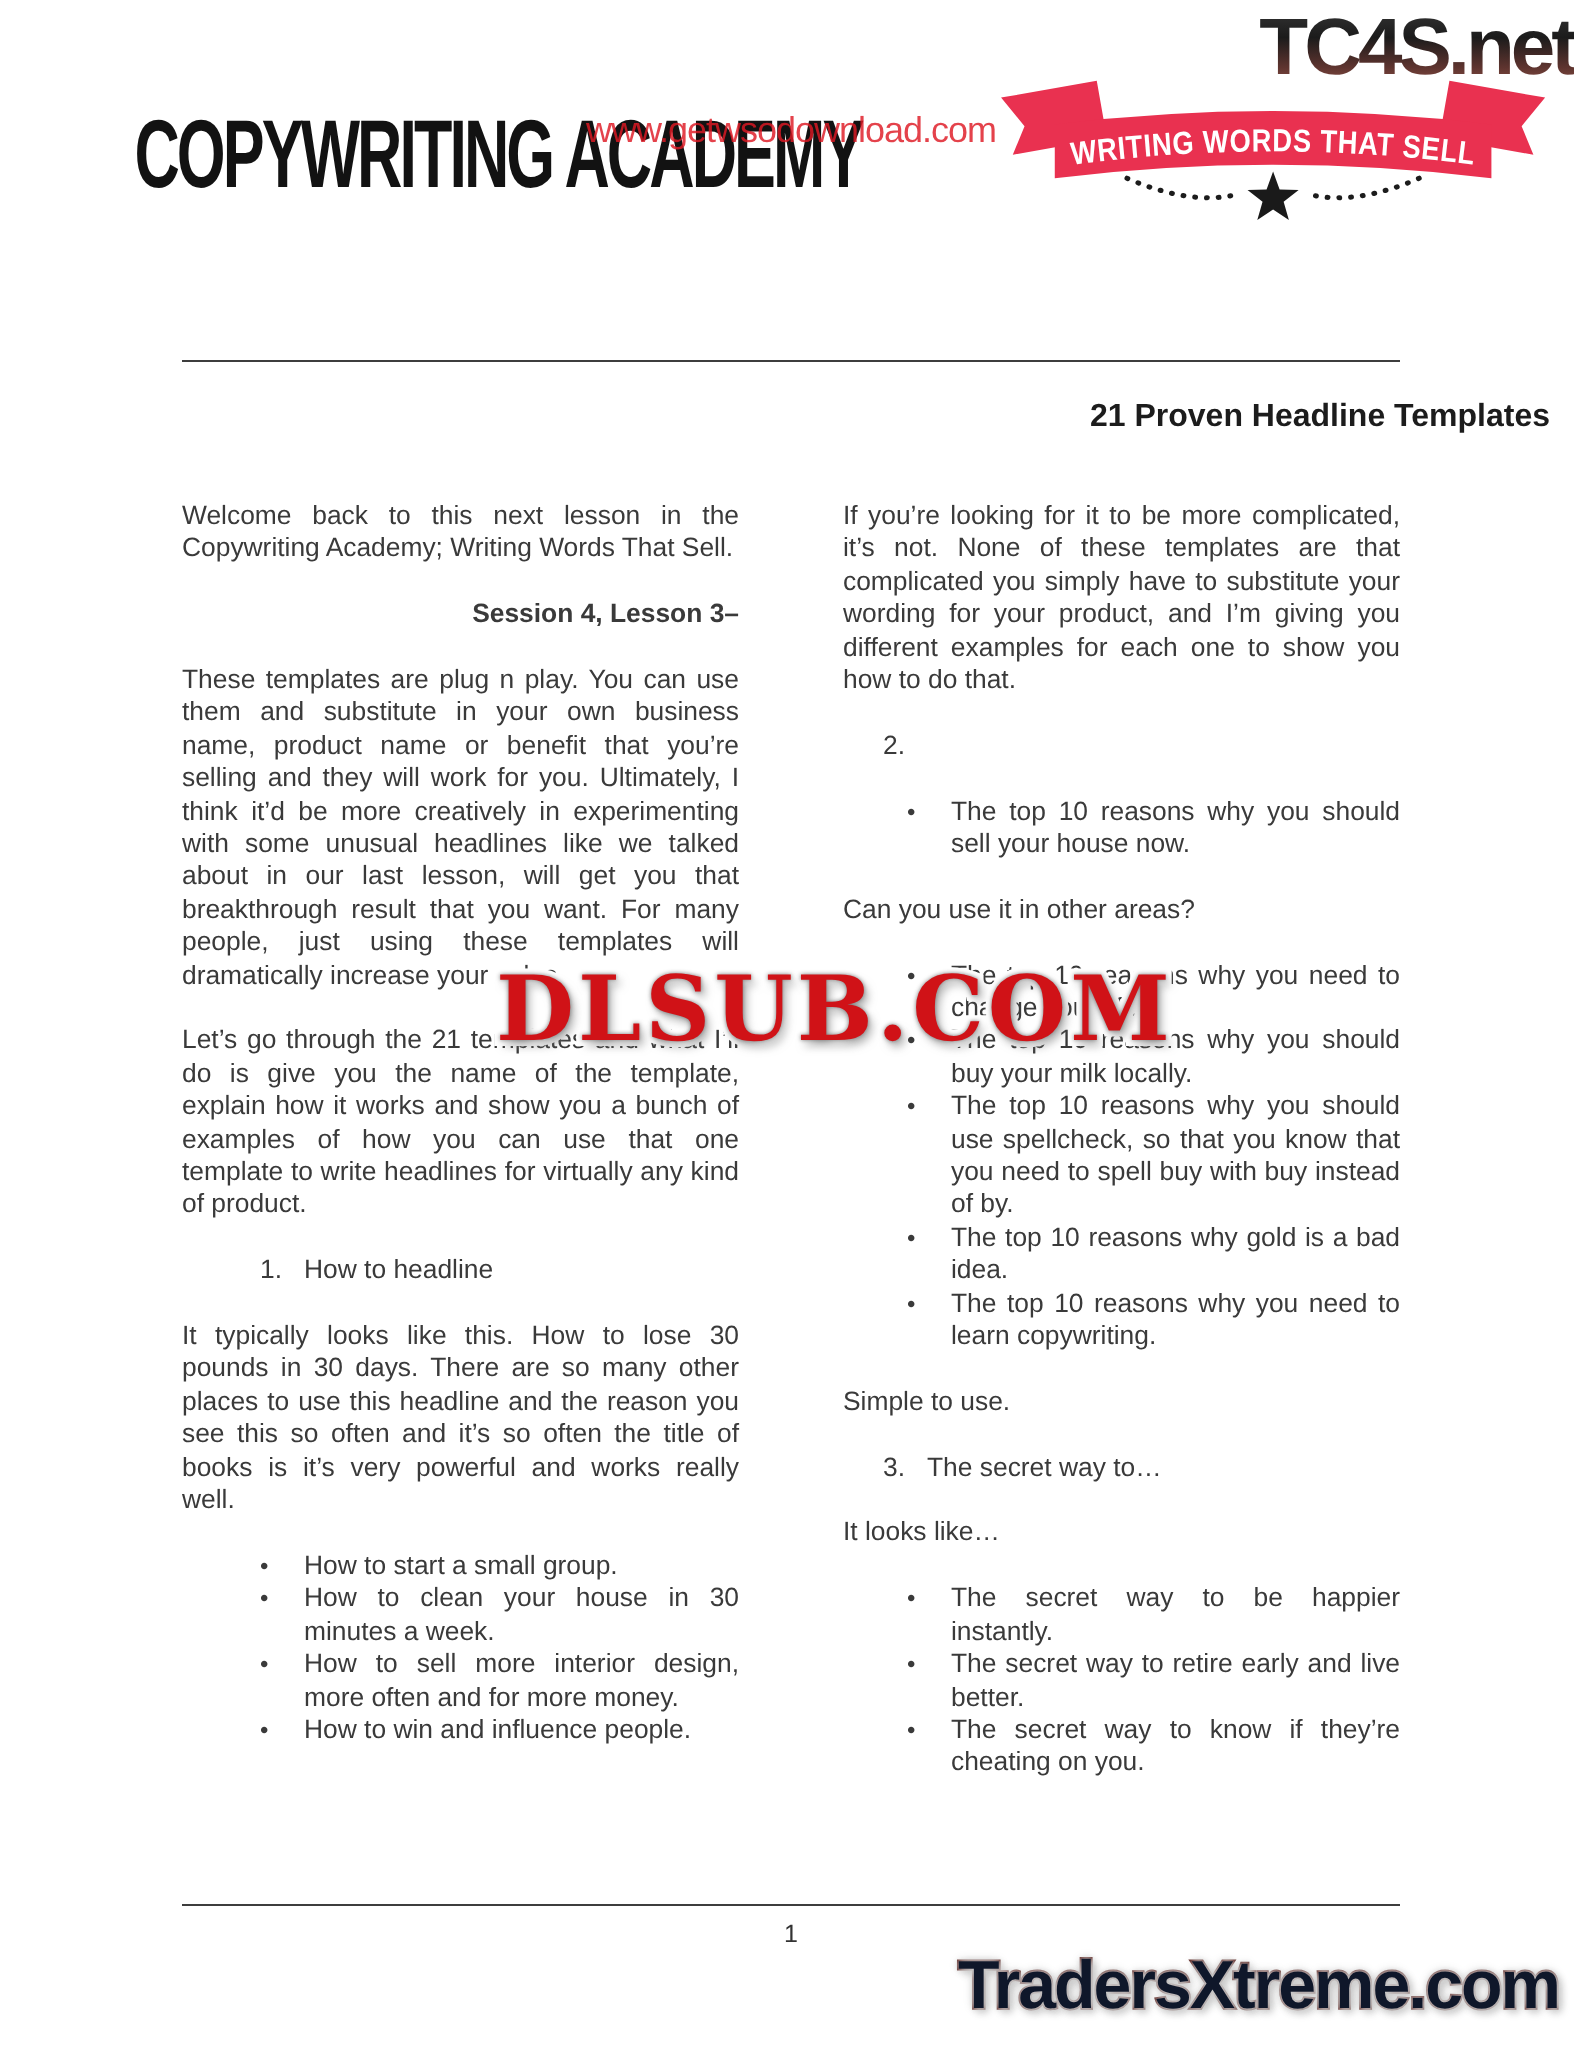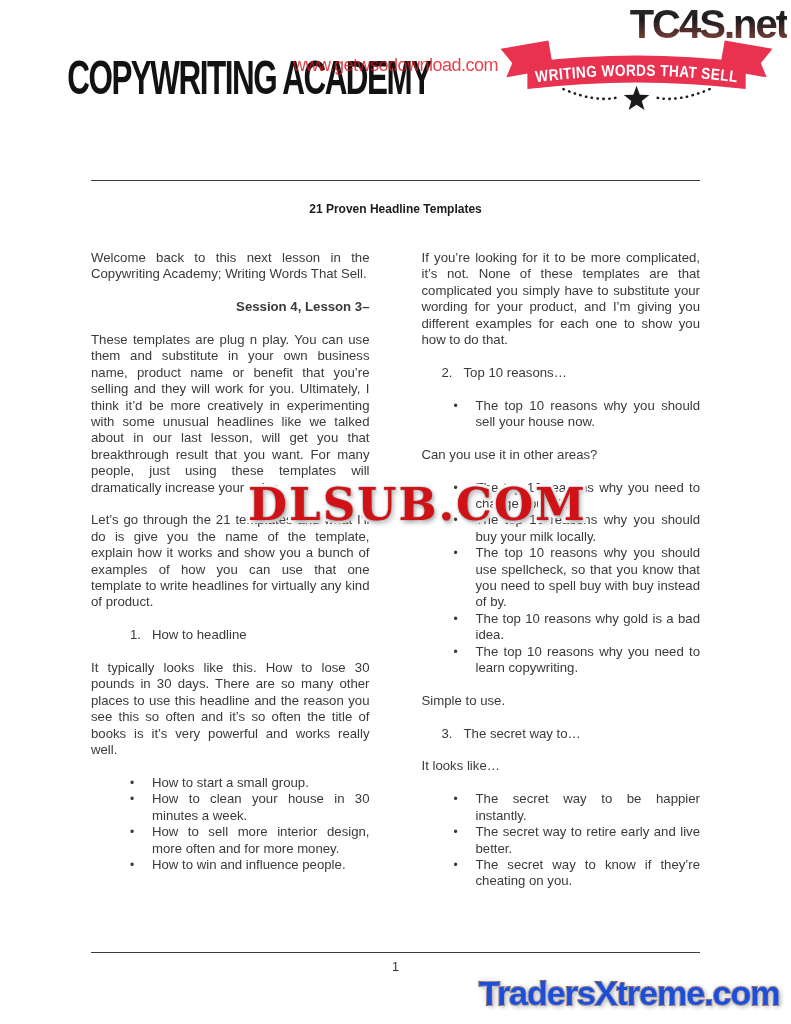--- a/index.html
+++ b/index.html
@@ -39,22 +39,22 @@
   .ribbon-svg { display:block; margin-top:-2px; }
 
   .getwso {
     position:absolute; top:57px; left:50%; transform:translateX(-50%);
     font-size:18px; letter-spacing:-0.5px; white-space:nowrap;
     color:rgba(222,25,35,0.82); z-index:4;
   }
 
   
   .doc-title {
-    position:absolute; top:201px; left:0; right:0;
-    text-align:center; font-size:12px; font-weight:bold; color:#1c1c1c;
+    position:absolute; top:201px; left:0; right:16px;
+    text-align:right; font-size:16px; font-weight:bold; color:#1c1c1c;
   }
   .columns {
     position:absolute; top:250px; left:91px; width:609px;
     display:flex; gap:52px;
   }
   .col { width:281.5px; }
 
   .para { margin:0 0 16.4px; text-align:justify; }
   .para.bold { font-weight:bold; text-align:right; }
 
@@ -78,21 +78,21 @@
     position:absolute; top:482px; left:248px; z-index:6;
     font-family:"DejaVu Serif", serif; font-weight:bold;
     font-size:45px; line-height:1; letter-spacing:2px; white-space:nowrap;
     color:#d01217;
     -webkit-text-stroke:6px #ffffff; paint-order:stroke;
     text-shadow:0 0 2px rgba(110,110,110,0.9), 2px 3px 4px rgba(120,120,120,0.55);
   }
   .traders {
     position:absolute; top:976px; left:479px; z-index:6;
     font-weight:bold; font-size:34px; line-height:1; letter-spacing:-1px; white-space:nowrap;
-    color:#1d4ed8;
+    color:#0f172a;
     -webkit-text-stroke:1.8px #551713; paint-order:stroke;
     text-shadow:0 0 3px #c9c9c9, 0 0 6px #d6d6d6, 2px 2px 4px #b8b8b8;
   }
 </style>
 </head>
 <body>
 
 <div class="page">
 
   <div class="header">
@@ -160,21 +160,20 @@
           <li>
             <span class="dot">•</span>
             <span class="li-text">How to win and influence people.</span>
           </li>
         </ul>
       </div>
     <div class="col col-right">
         <p class="para">If you’re looking for it to be more complicated, it’s not. None of these templates are that complicated you simply have to substitute your wording for your product, and I’m giving you different examples for each one to show you how to do that.</p>
         <div class="num-item">
           <span class="num">2.</span>
-          <span class="num-text">Top 10 reasons…</span>
         </div>
         <ul class="bullets">
           <li>
             <span class="dot">•</span>
             <span class="li-text">The top 10 reasons why you should sell your house now.</span>
           </li>
         </ul>
         <p class="para">Can you use it in other areas?</p>
         <ul class="bullets">
           <li>

